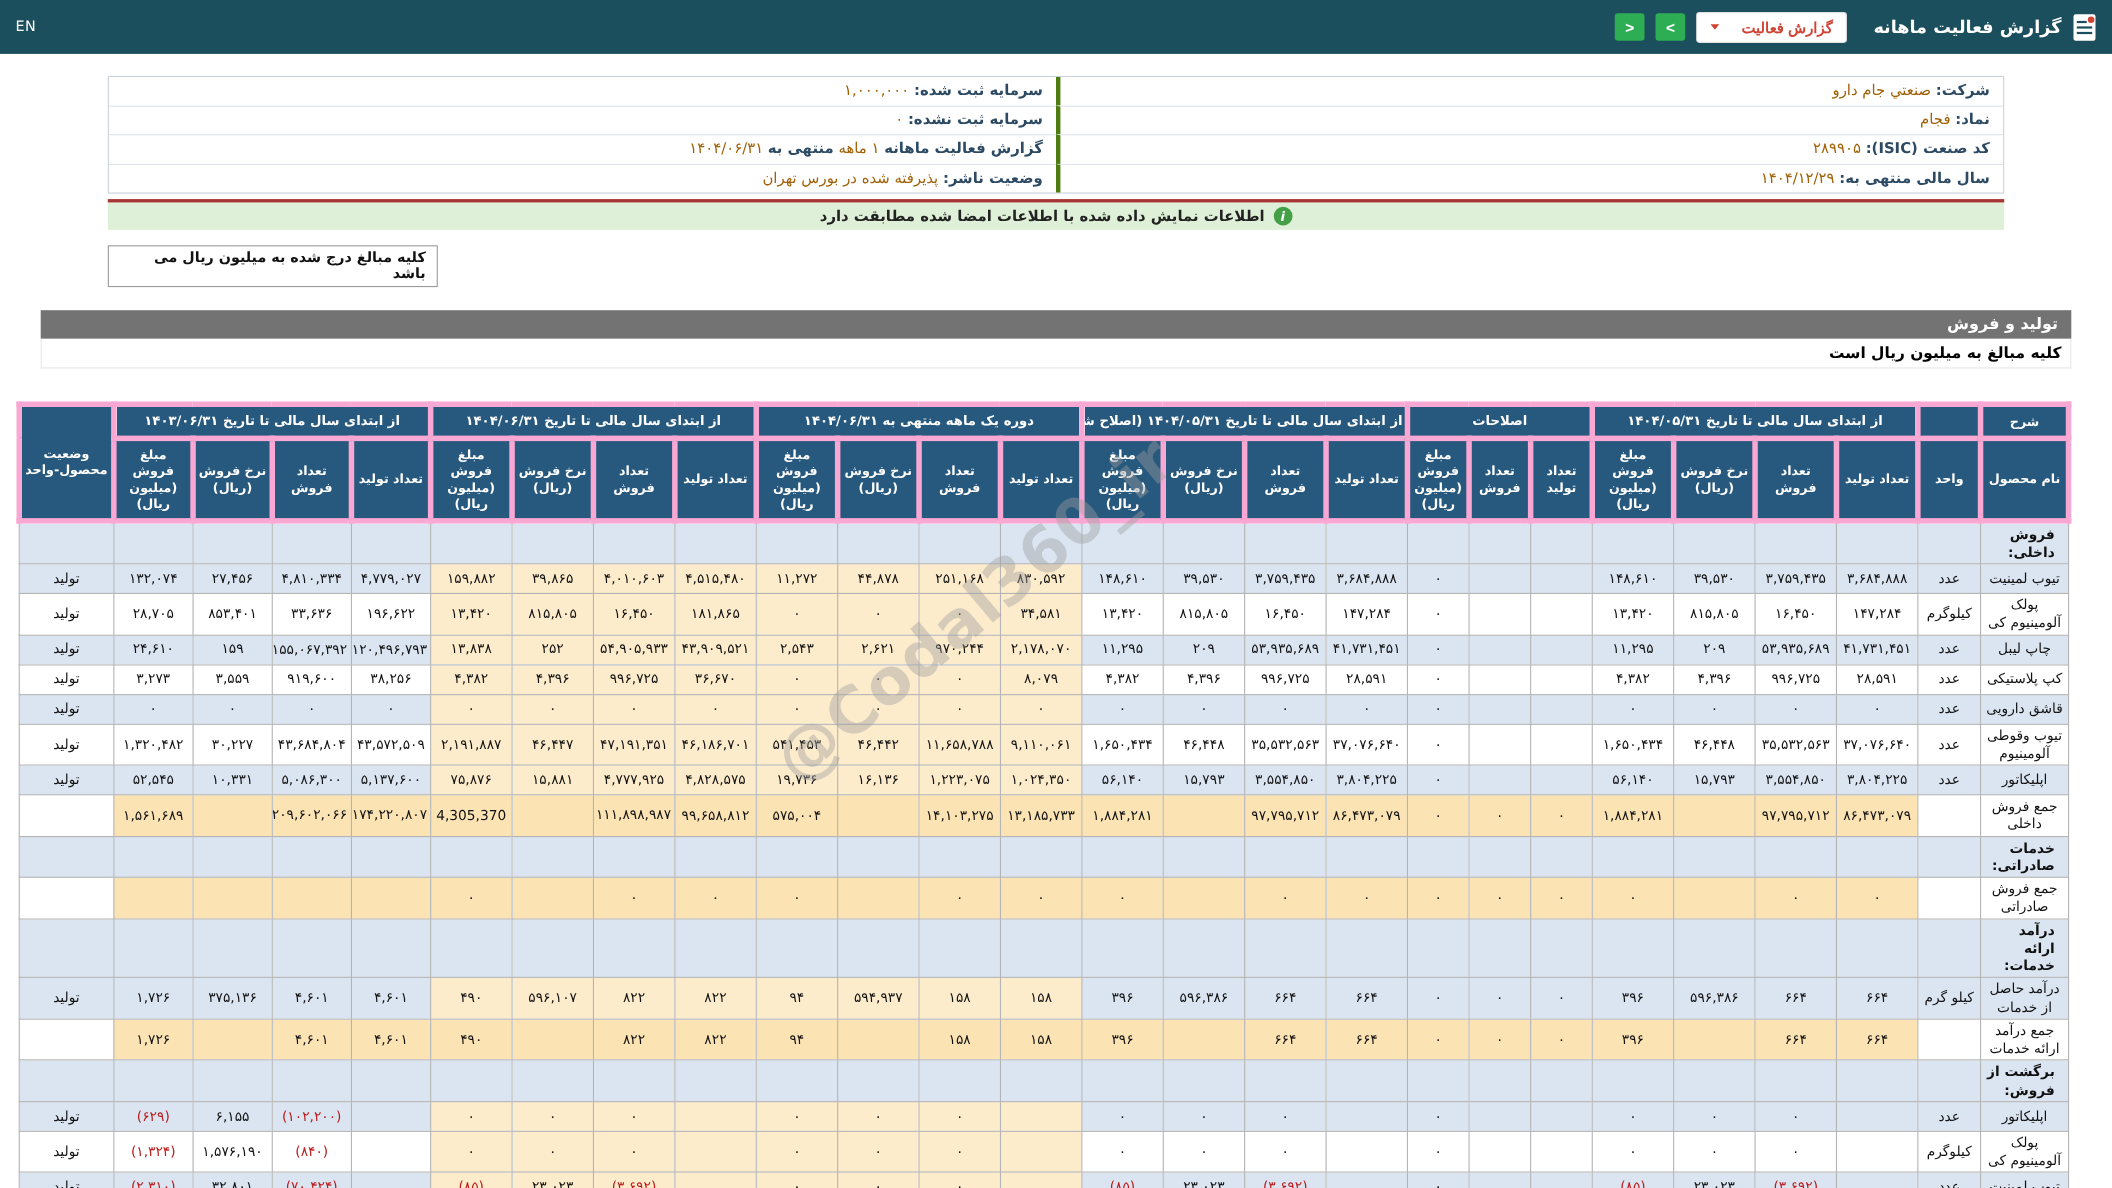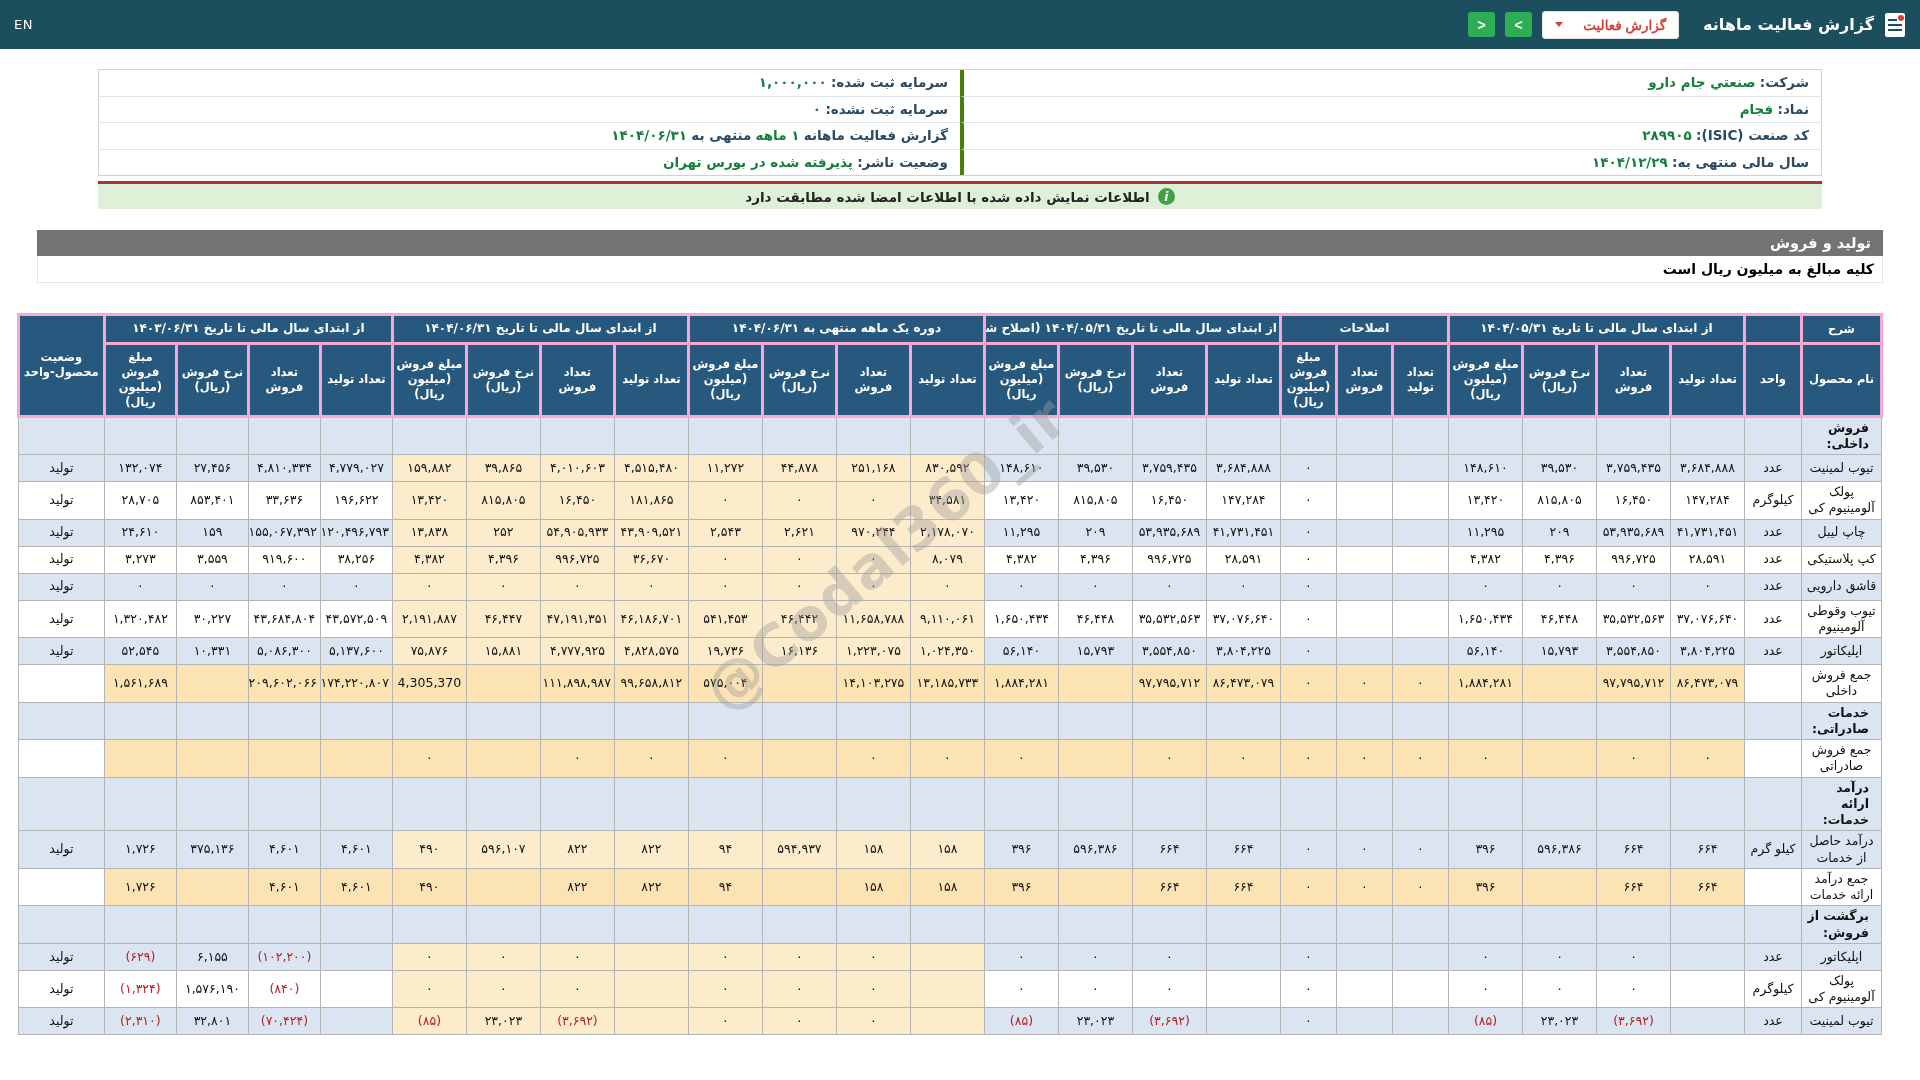--- a/index.html
+++ b/index.html
@@ -22,21 +22,21 @@
   .topbar-spacer { flex: 1; }
   .lang-toggle { color: #fff; font-size: 13px; cursor: pointer; letter-spacing: .5px; }
 
   
   .info-wrap { margin: 20px 98px 0; border: 1px solid #c9d3da; }
   .info-grid { display: grid; grid-template-columns: 1fr 1fr; }
   .info-cell { padding: 3px 12px; font-size: 13.5px; line-height: 1.45; border-top: 1px solid #dde3e8; white-space: nowrap; overflow: hidden; }
   .info-grid .info-cell:nth-child(-n+2) { border-top: none; }
   .info-cell.right { border-left: 4px solid #4d7c0f; }
   .info-label { color: #2c4a63; font-weight: bold; }
-  .info-value { color: #15803d; font-weight: bold; }
+  .info-value { color: #a16207; font-weight: normal; }
 
   
   .signed-bar { margin: 5px 98px 0; background: #dff0d8; border-top: 3px solid #a93434;
             padding: 4px 6px; display: flex; align-items: center; justify-content: center;
             gap: 8px; font-size: 13.5px; font-weight: bold; color: #222; }
   .info-badge { width: 17px; height: 17px; border-radius: 50%; background: #43a047; color: #fff;
             font-size: 12px; font-weight: bold; font-style: italic;
             display: inline-flex; align-items: center; justify-content: center; }
 
   
@@ -48,21 +48,21 @@
   .amounts-note-row .amounts-note { margin: 14px auto 0 98px; } 
 
   
   .section-bar { margin: 21px 37px 0; background: #737373; color: #fff; font-weight: bold;
             font-size: 14.5px; padding: 5px 12px; }
   .table-subtitle { margin: 0 37px; padding: 5px 8px; font-size: 14px; font-weight: bold;
             color: #000; background: #fff; border: 1px solid #e6e6e6; border-top: none; }
 
   .main-table-wrap { margin: 30px 37px 0; }
   table.main-table { width: 100%; border-collapse: collapse; table-layout: fixed; }
-  .main-table th { border: 3px solid #f9a8d4; background: #27587d; color: #fff;
+  .main-table th { border: 5px solid #f9a8d4; background: #27587d; color: #fff;
             padding: 5px 2px; font-weight: bold; font-size: 11.5px; line-height: 1.3;
             text-align: center; vertical-align: middle; }
   .main-table th.group-header { font-size: 12px; white-space: nowrap; overflow: hidden; }
   .main-table td { border: 1px solid #b4b4b4; text-align: center; padding: 2px 3px;
             font-size: 12.5px; line-height: 1.3; height: 27px; color: #111;
             vertical-align: middle; overflow: hidden; }
   tr.row-blue  td { background: #dbe5f1; }
   tr.row-white td { background: #ffffff; }
   tr.row-section td { background: #dbe5f1; }
   tr.row-section td.name { font-weight: bold; text-align: right; padding-right: 12px; }
@@ -113,20 +113,23 @@
         <div class="info-cell right"><span class="info-label">سال مالی منتهی به:</span> <span class="info-value">۱۴۰۴/۱۲/۲۹</span></div>
         <div class="info-cell left"><span class="info-label">وضعیت ناشر:</span> <span class="info-value">پذیرفته شده در بورس تهران</span></div>
       </div>
   </section>
 
   <div class="signed-bar">
     <span class="info-badge">i</span>
     <span>اطلاعات نمایش داده شده با اطلاعات امضا شده مطابقت دارد</span>
   </div>
 
+  <div class="amounts-note-row">
+    <div class="amounts-note">کلیه مبالغ درج شده به میلیون ریال می باشد</div>
+  </div>
 
   <div class="section-bar">تولید و فروش</div>
   <div class="table-subtitle">کلیه مبالغ به میلیون ریال است</div>
 
   <div class="main-table-wrap">
     <table class="main-table">
         <colgroup>
           <col style="width: 80px;">
           <col style="width: 57px;">
           <col style="width: 74px;">

